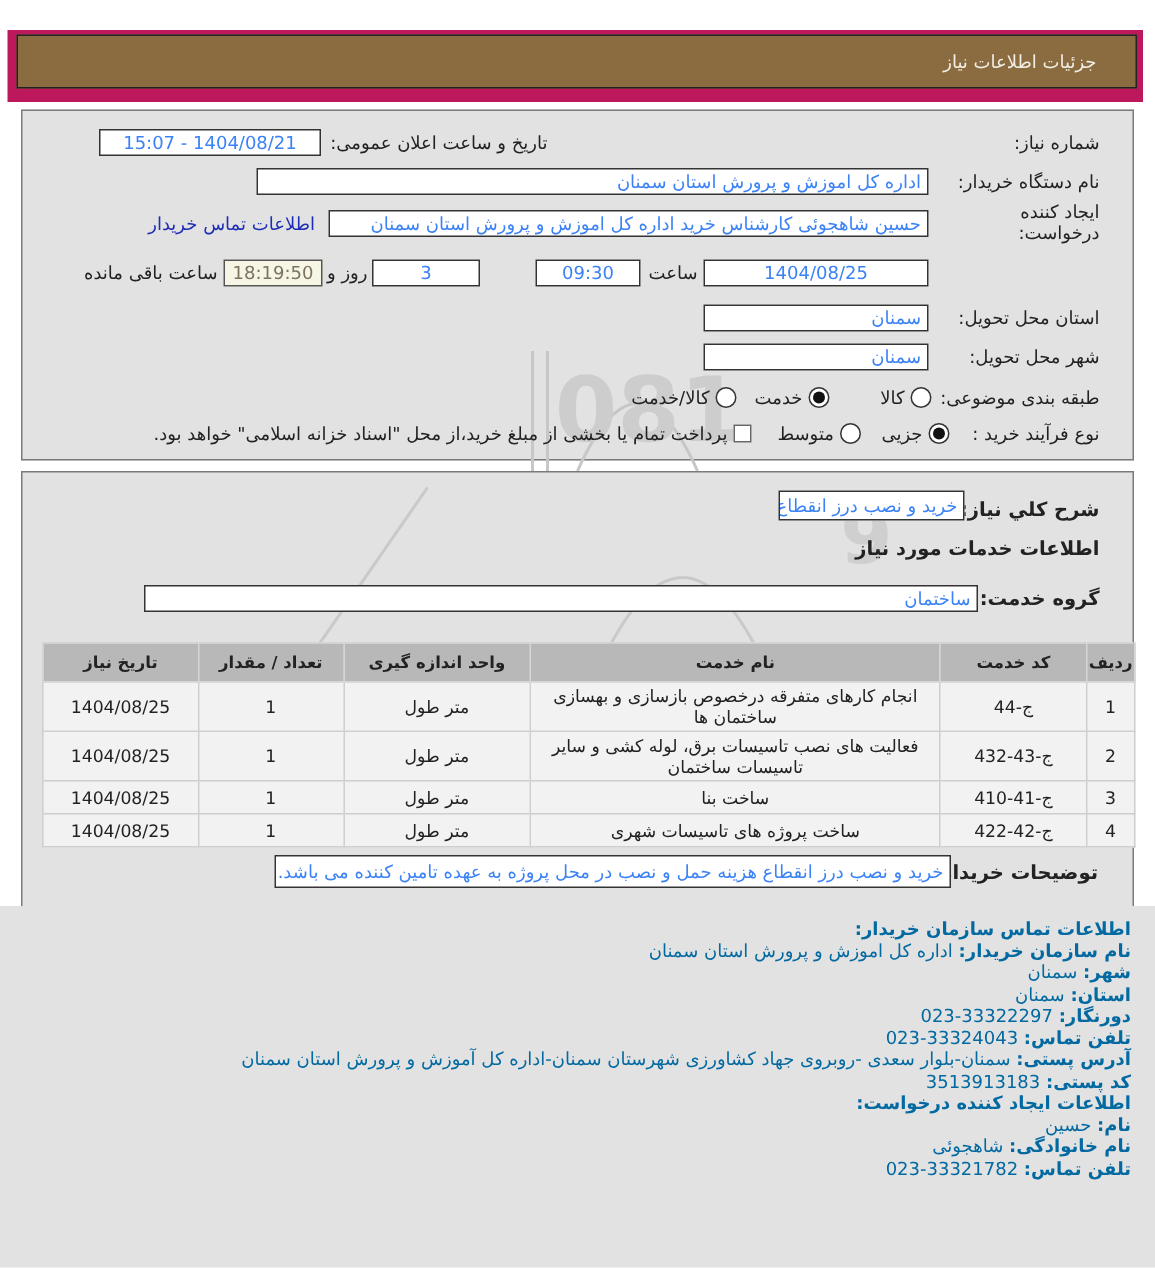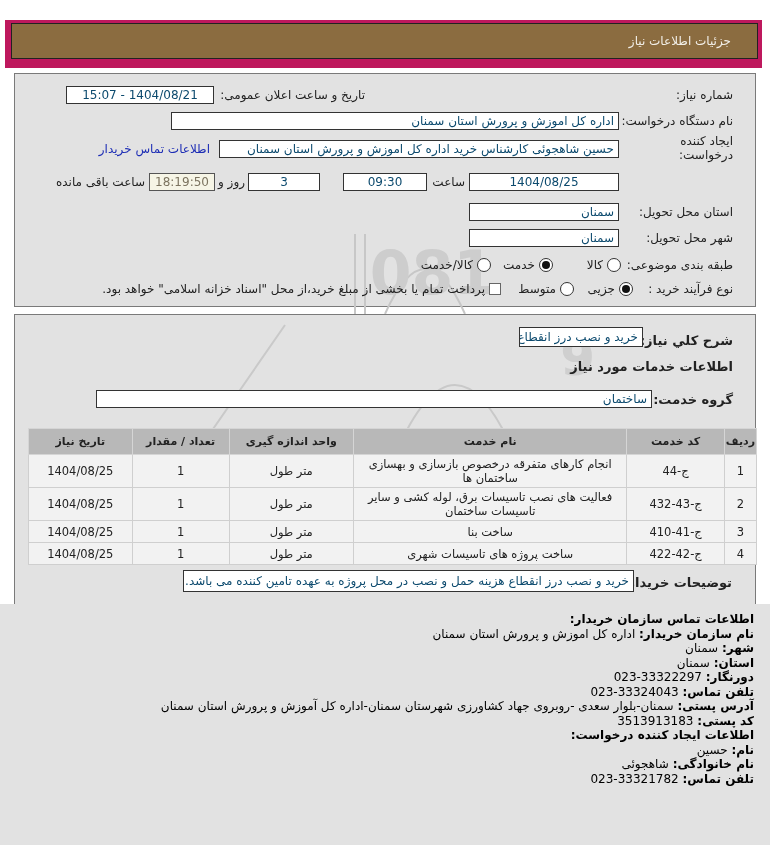--- a/index.html
+++ b/index.html
@@ -5,33 +5,33 @@
   * { box-sizing: border-box; }
   body { margin:0; background:#ffffff; width:770px; height:845px; font-family:"DejaVu Sans", sans-serif; font-size:12px; color:#222; direction:rtl; position:relative; overflow:hidden; }
   .outer { position:absolute; left:0; top:0; width:770px; height:845px; background:#fff; }
   .header-wrap { position:absolute; left:5px; top:20px; width:757px; height:48px; background:#be185d; }
   .header { position:absolute; left:6px; top:3px; width:747px; height:36px; background:#8b6c40; border:1px solid #222; color:#f2efe8; font-size:12px; line-height:34px; padding-right:26px; }
   .panel { position:absolute; background:#e2e2e2; border:1px solid #7a7a7a; }
   .panel1 { left:14px; top:73px; width:742px; height:234px; }
   .panel2 { left:14px; top:314px; width:742px; height:290px; border-bottom:none; }
   .bgarea { position:absolute; left:0; top:604px; width:770px; height:241px; background:#e2e2e2; }
   .lbl { position:absolute; font-size:12px; color:#222; white-space:nowrap; }
-  .box { position:absolute; background:#fff; border:1px solid #333; font-size:12px; color:#0c4a6e; text-align:center; line-height:16px; height:18px; white-space:nowrap; overflow:hidden; }
+  .box { position:absolute; background:#fff; border:1px solid #333; font-size:12px; color:#3b82f6; text-align:center; line-height:16px; height:18px; white-space:nowrap; overflow:hidden; }
   .box.r { text-align:right; padding-right:4px; }
   .box.dim { background:#f6f5e6; color:#7c7460; border-color:#555;margin-left:48px; }
   .link { position:absolute; color:#1d2db5; font-size:12px; white-space:nowrap; cursor:pointer; }
   .radio { position:absolute; width:14px; height:14px; border-radius:50%; border:1px solid #333; background:#fff; }
   .radio.on::after { content:""; position:absolute; left:2px; top:2px; width:8px; height:8px; border-radius:50%; background:#111; }
   .chk { position:absolute; width:12px; height:12px; border:1px solid #666; background:#fff; }
   .bold { font-weight:bold; }
   table.svc { position:absolute; left:28px; top:428px; width:729px; border-collapse:collapse; font-size:11.5px; }
   table.svc th { background:#b8b8b8; color:#222; font-weight:bold; height:26px; border:1px solid #d5d5d5; font-size:11px; }
   table.svc td { background:#f2f2f2; border:1px solid #cfcfcf; text-align:center; padding:2px 4px; height:22px; line-height:14px; }
   table.svc tr.tall td { height:31px; }
-  .info { position:absolute; right:16px; text-align:right; font-size:12px; line-height:14.5px; color:#000000; }
+  .info { position:absolute; right:16px; text-align:right; font-size:12px; line-height:14.5px; color:#0369a1; }
   .info .k { font-weight:bold; }
   .watermark { position:absolute; pointer-events:none; }
 </style>
 </head>
 <body>
 
 <div class="outer">
 
   <div class="header-wrap">
     <div class="header">جزئیات اطلاعات نیاز</div>
@@ -43,33 +43,33 @@
       <path d="M10 90 L10 10 M20 90 L20 10" stroke="#c7c7c7" stroke-width="2" fill="none"></path>
       <path d="M40 90 Q80 0 120 90" stroke="#c7c7c7" stroke-width="2" fill="none"></path>
       <text x="150" y="70" font-size="60" fill="#cdcdcd" font-family="DejaVu Sans, sans-serif" font-weight="bold">081</text>
     </svg>
 
     <span class="lbl" style="right:22px;top:14px">شماره نیاز:</span>
 
     <span class="lbl" style="right:390px;top:14px">تاریخ و ساعت اعلان عمومی:</span>
     <div class="box" style="right:541px;top:12px;width:148px">1404/08/21 - 15:07</div>
 
-    <span class="lbl" style="right:22px;top:40px">نام دستگاه درخواست:</span>
+    <span class="lbl" style="right:22px;top:40px">نام دستگاه خریدار:</span>
     <div class="box r" style="right:136px;top:38px;width:448px">اداره کل اموزش و پرورش استان سمنان</div>
 
     <span class="lbl" style="right:22px;top:60px;line-height:14px;text-align:right">
       <span>ایجاد کننده</span><br>
       <span>درخواست:</span>
     </span>
     <div class="box r" style="right:136px;top:66px;width:400px">حسین شاهجوئی کارشناس خرید اداره کل اموزش و پرورش استان سمنان</div>
     <span class="link" style="right:545px;top:68px">اطلاعات تماس خریدار</span>
 
     <div class="box" style="right:136px;top:99px;width:150px">1404/08/25</div>
     <span class="lbl" style="right:290px;top:101px">ساعت</span>
-    <div class="box" style="right:328px;top:99px;width:84px">09:30</div>
+    <div class="box" style="right:328px;top:99px;width:70px">09:30</div>
     <div class="box" style="right:435px;top:99px;width:72px">3</div>
     <span class="lbl" style="right:510px;top:101px">روز و</span>
     <div class="box dim" style="right:540px;top:99px;width:66px">18:19:50</div>
     <span class="lbl" style="right:610px;top:101px">ساعت باقی مانده</span>
 
     <span class="lbl" style="right:22px;top:131px">استان محل تحویل:</span>
     <div class="box r" style="right:136px;top:129px;width:150px">سمنان</div>
 
     <span class="lbl" style="right:22px;top:157px">شهر محل تحویل:</span>
     <div class="box r" style="right:136px;top:155px;width:150px">سمنان</div>

